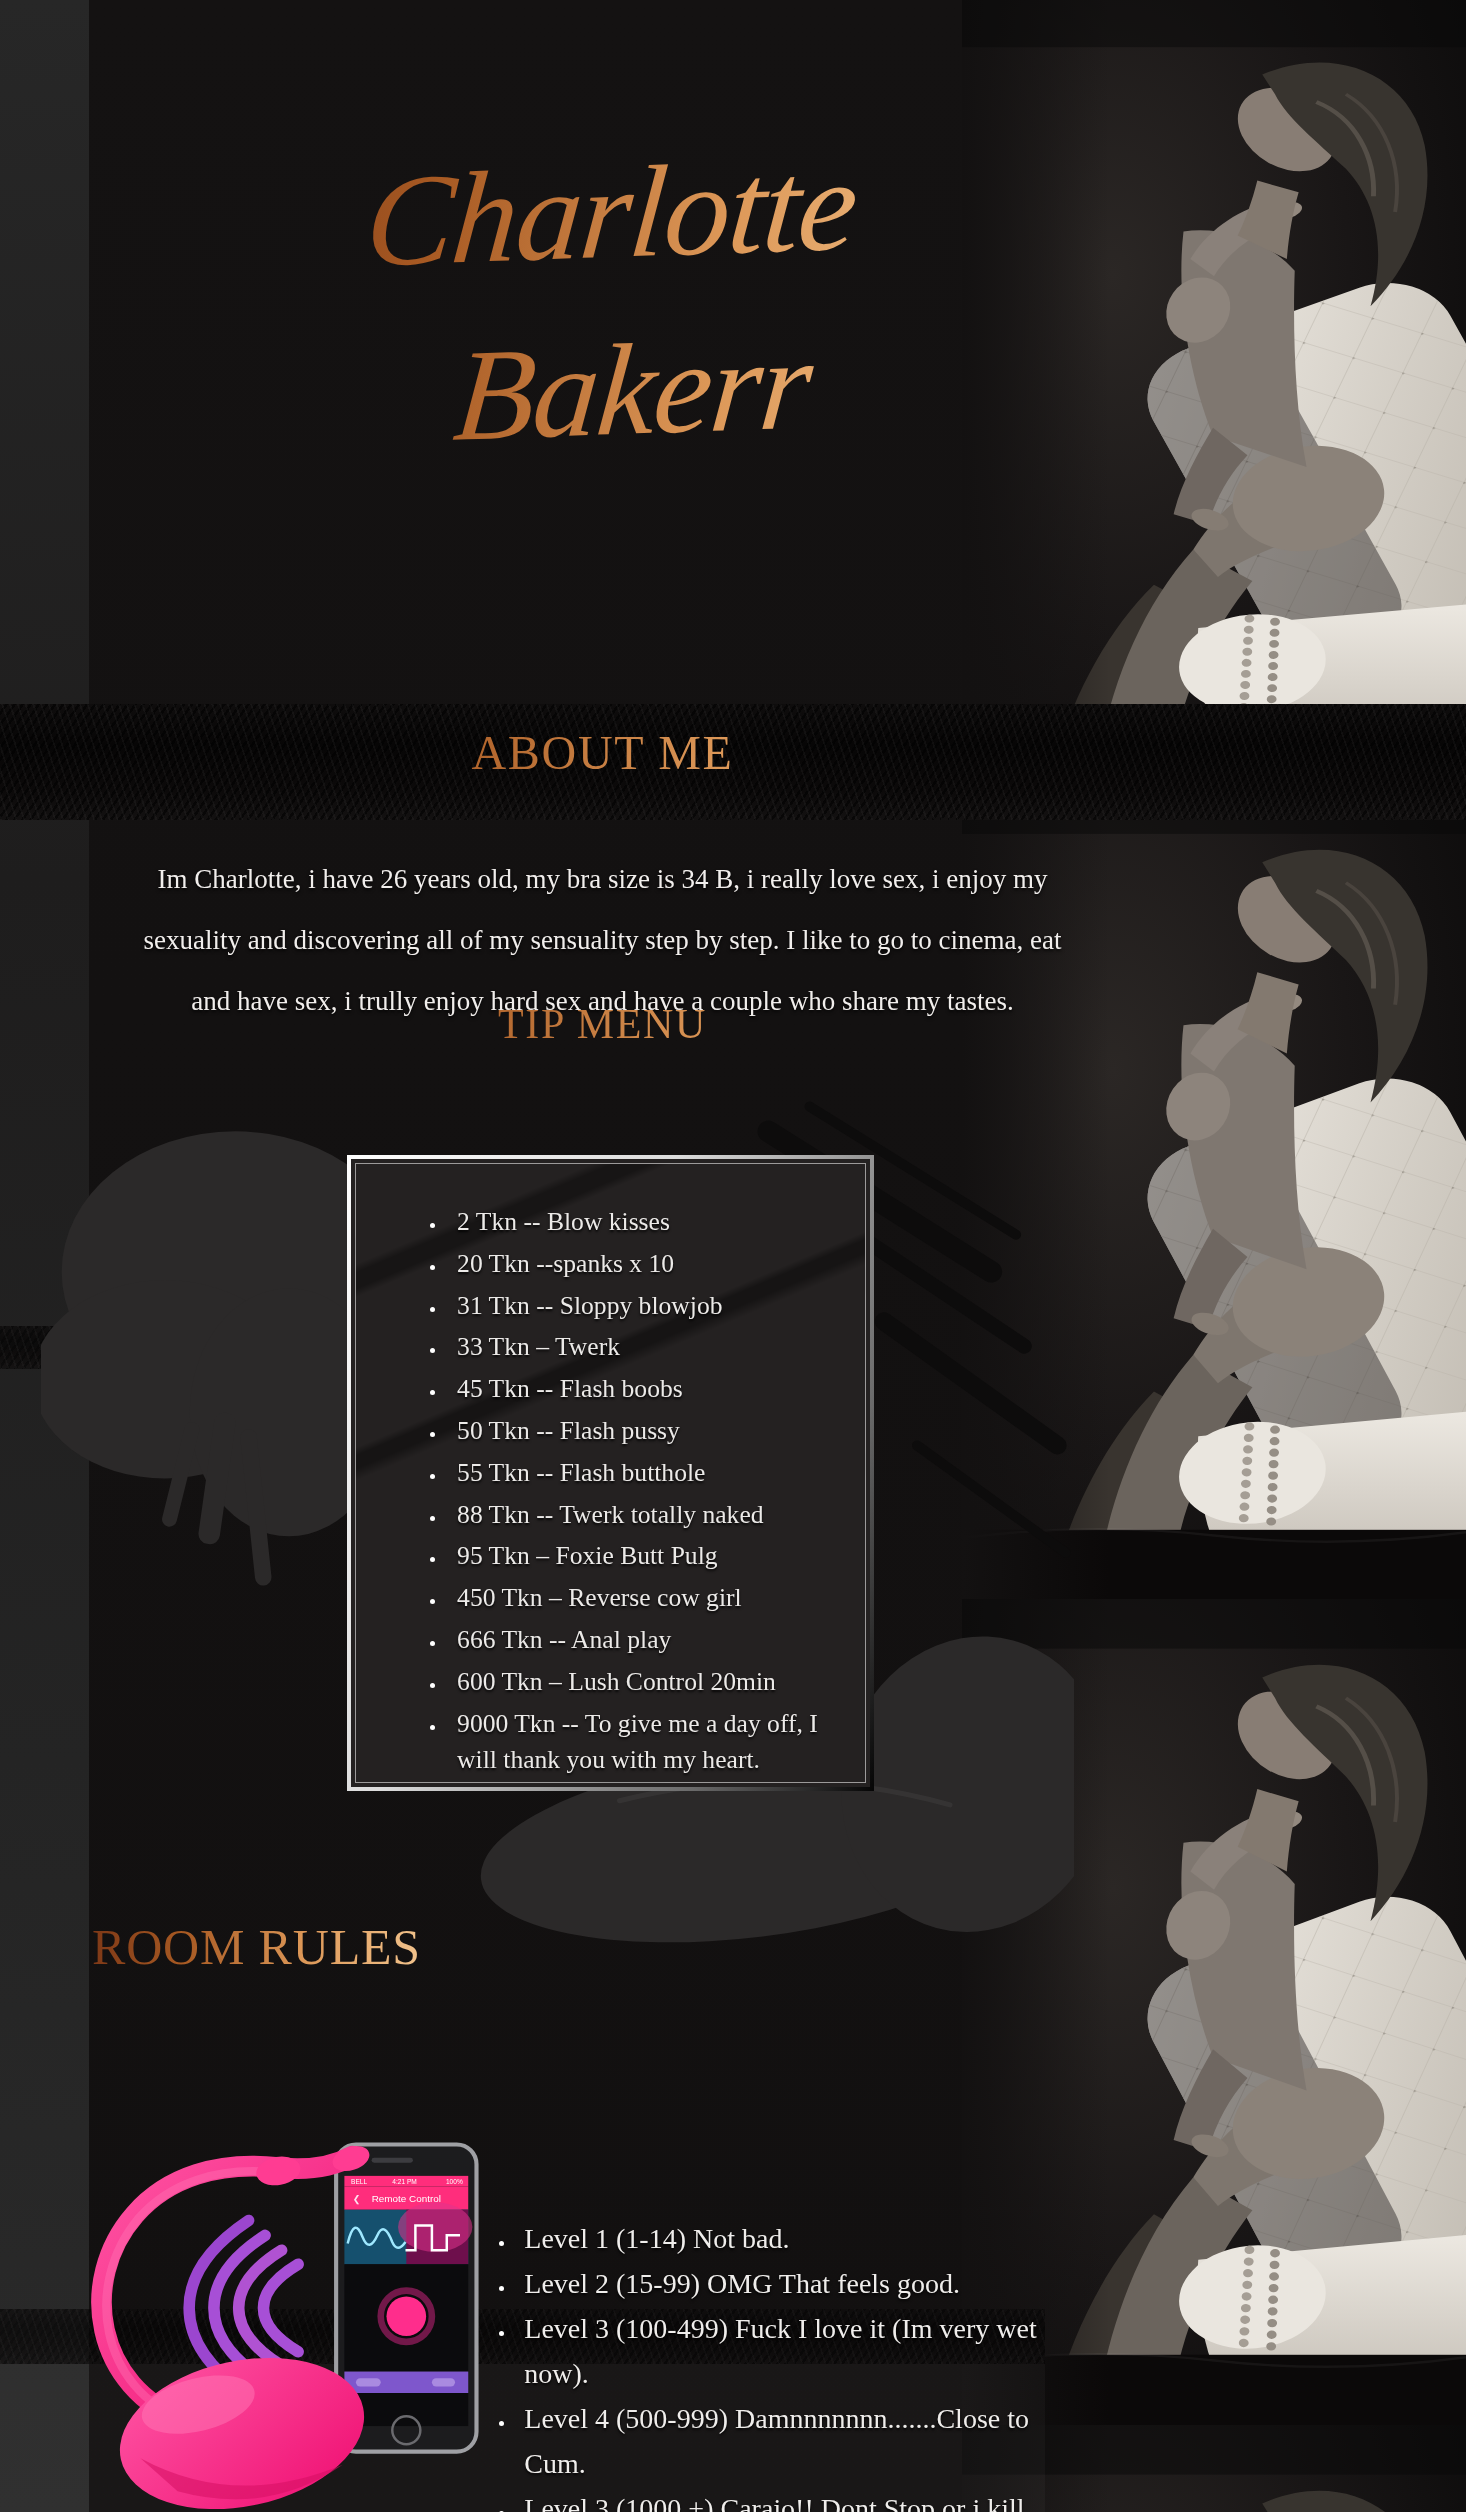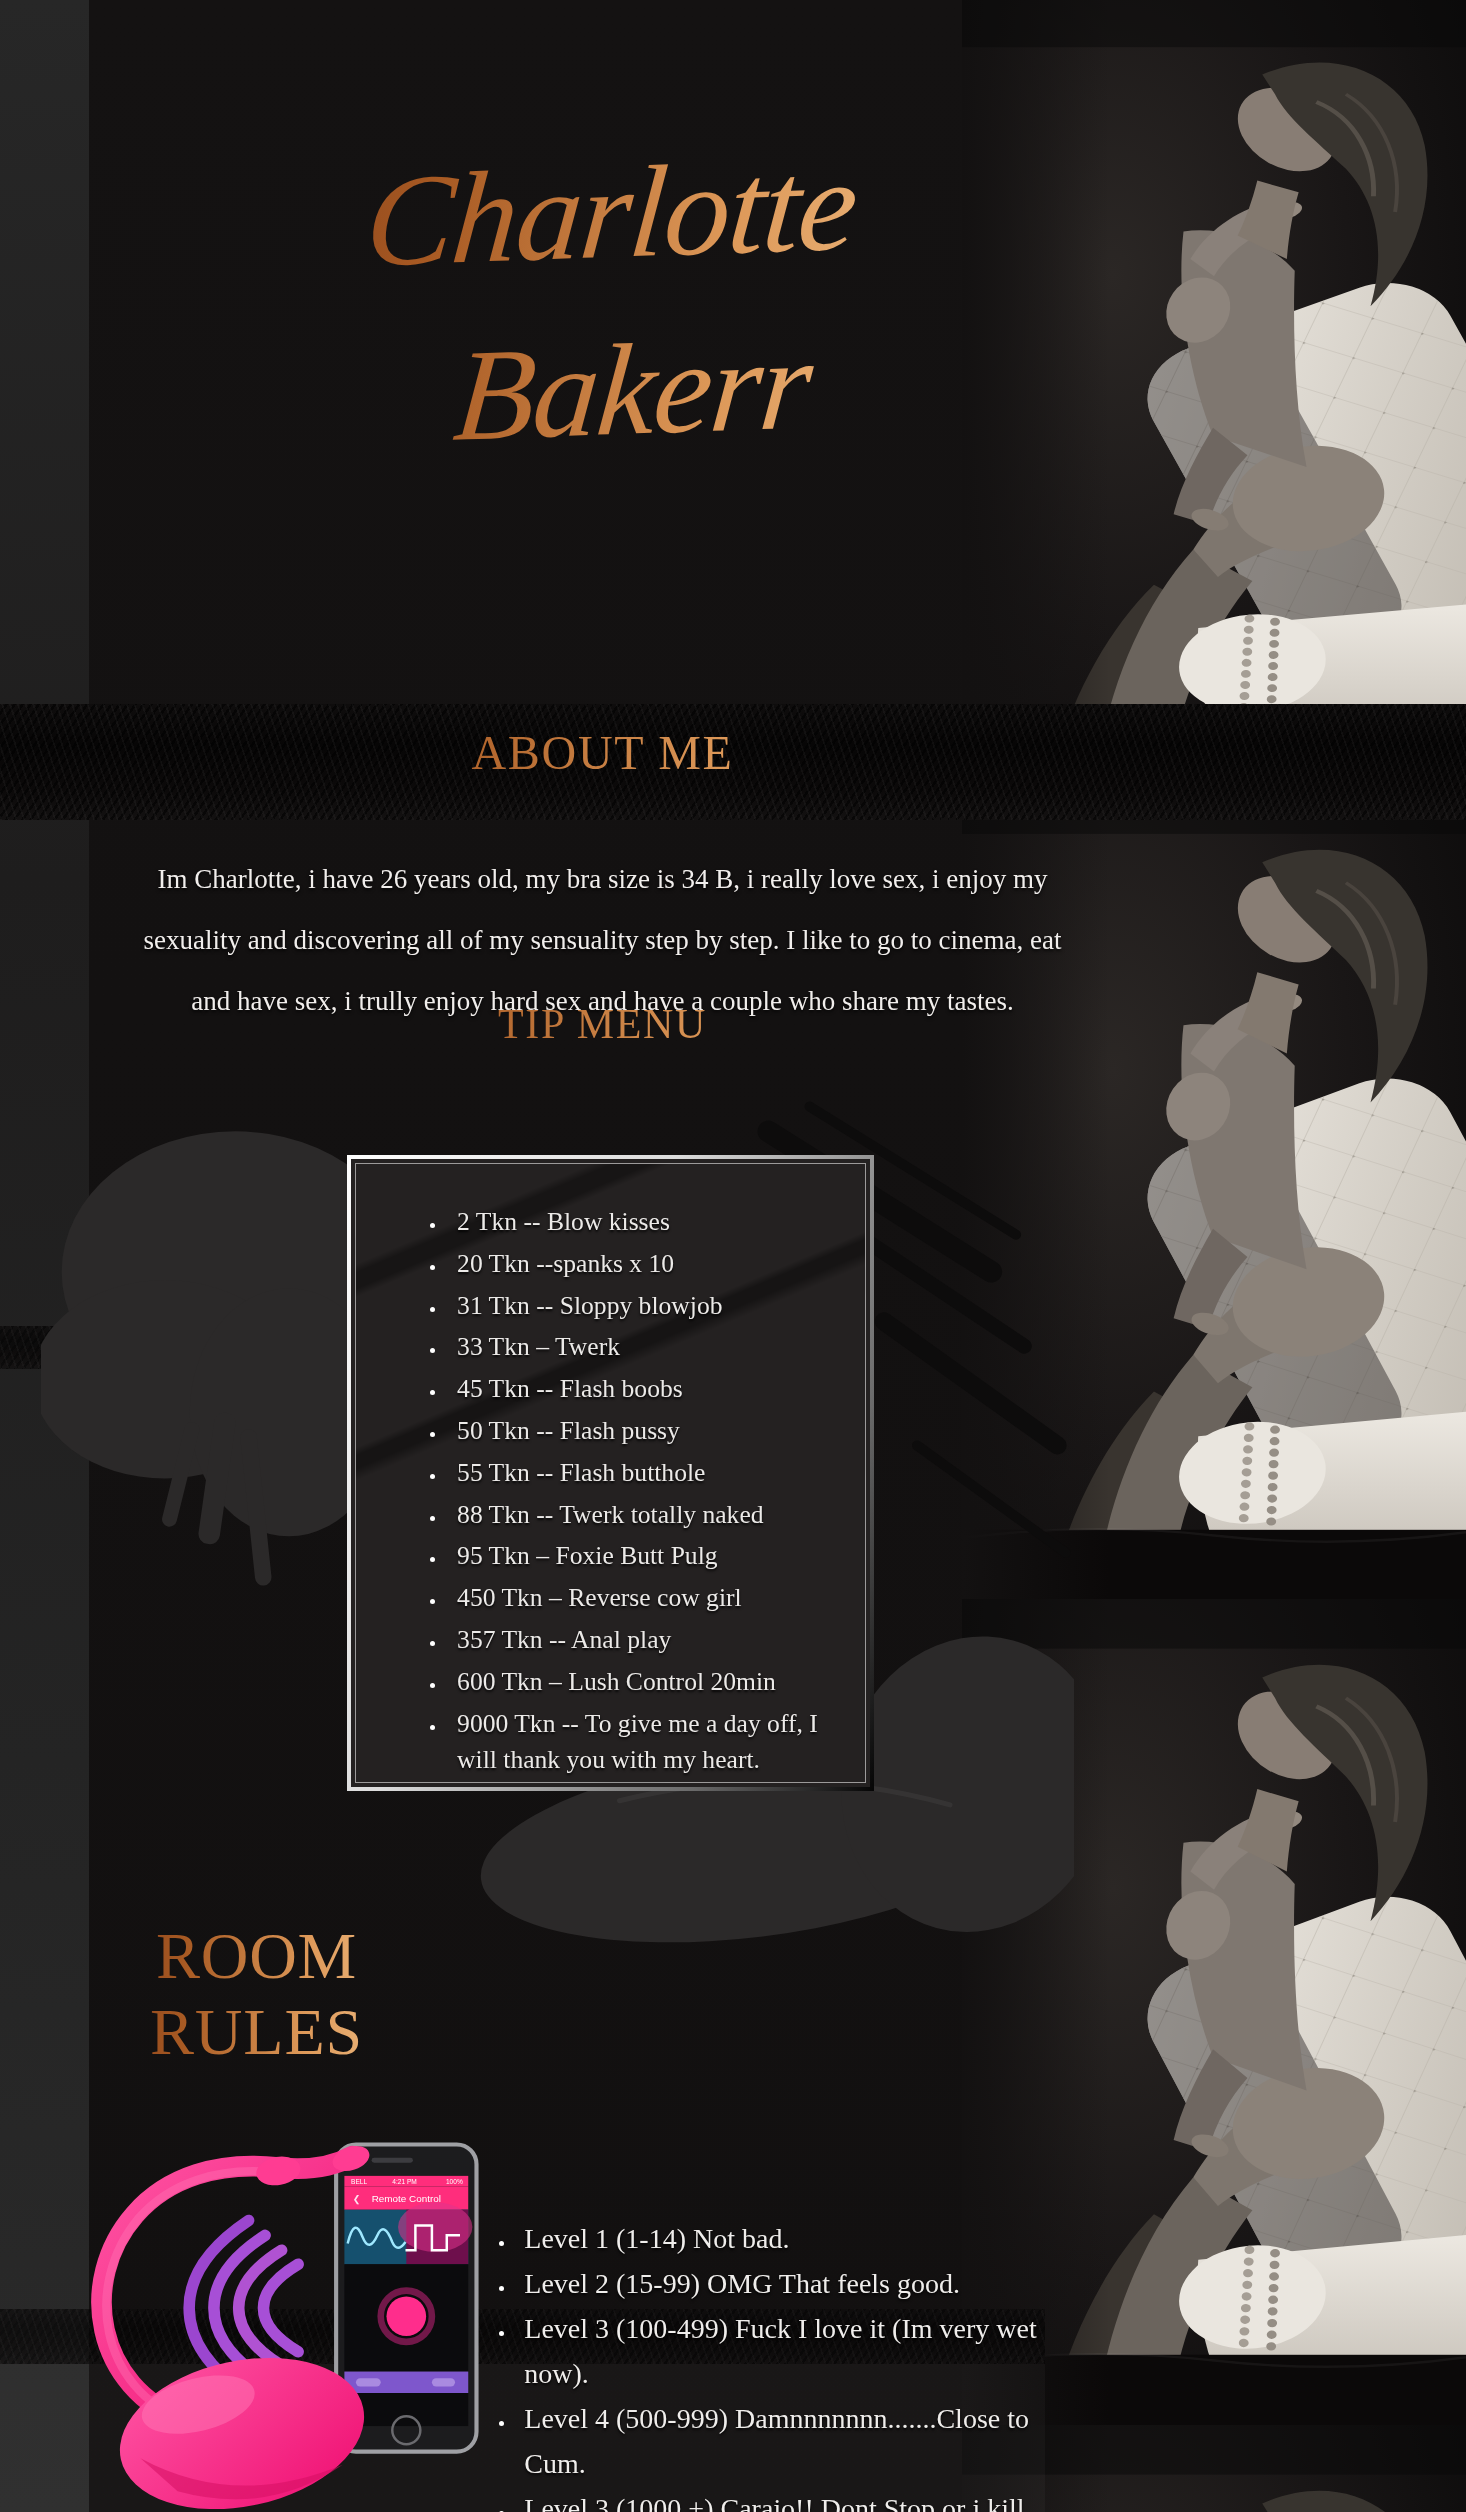--- a/index.html
+++ b/index.html
@@ -53,21 +53,21 @@
     background:
       linear-gradient(157deg,transparent 12%,rgba(0,0,0,.35) 13% 15%,transparent 16% 34%,rgba(0,0,0,.4) 35% 36.5%,transparent 38%),
       #242121;
     padding:40px 16.5px 0 58px;}
   .tip-list,.rules-list,.lush-list{margin:0;padding-left:33px;list-style:disc;}
   .tip-list li{font-size:25.6px;line-height:36px;margin-bottom:5.8px;padding-left:10px;
     color:#eceae8;text-shadow:0 1.7px 2.5px rgba(0,0,0,.9);}
   .tip-list li::marker,.rules-list li::marker,.lush-list li::marker{color:#ffffff;font-size:18px;}
   
   .rules-heading{position:absolute;left:58px;top:1918px;width:397px;text-align:center;
-    font-size:66px;letter-spacing:0.8px;font-weight:400;margin:0;z-index:3;}
+    font-size:50px;letter-spacing:0.8px;font-weight:400;margin:0;z-index:3;}
   .rules-list{position:absolute;left:459px;top:1875px;width:644px;z-index:3;}
   .rules-list li{font-size:25.6px;line-height:51px;padding-left:8.3px;color:#efedeb;
     text-shadow:0 1.7px 2.5px rgba(0,0,0,.9);}
   
   .lush-heading{top:2105px;font-size:50px;left:165px;width:958px;}
   .lush-list{position:absolute;left:483px;top:2216px;width:545px;z-index:3;}
   .lush-list li{font-size:28px;line-height:45px;padding-left:8.3px;color:#efedeb;
     text-shadow:0 1.7px 2.5px rgba(0,0,0,.9);}
   .toy-svg{position:absolute;left:62px;top:2136px;z-index:6;}
   .hidden-defs{position:absolute;width:0;height:0;overflow:hidden;}
@@ -216,21 +216,21 @@
         <li>2 Tkn -- Blow kisses</li>
         <li>20 Tkn --spanks x 10</li>
         <li>31 Tkn -- Sloppy blowjob</li>
         <li>33 Tkn – Twerk</li>
         <li>45 Tkn -- Flash boobs</li>
         <li>50 Tkn -- Flash pussy</li>
         <li>55 Tkn -- Flash butthole</li>
         <li>88 Tkn -- Twerk totally naked</li>
         <li>95 Tkn – Foxie Butt Pulg</li>
         <li>450 Tkn – Reverse cow girl</li>
-        <li>357 Tkn -- Anal play</li>
+        <li>666 Tkn -- Anal play</li>
         <li>600 Tkn – Lush Control 20min</li>
         <li>9000 Tkn -- To give me a day off, I will thank you with my heart.</li>
       </ul>
     </div>
   </div>
 
   <h2 class="rules-heading h-grad">ROOM RULES</h2>
 
   <ul class="lush-list">
     <li>Level 1 (1-14) Not bad.</li>

